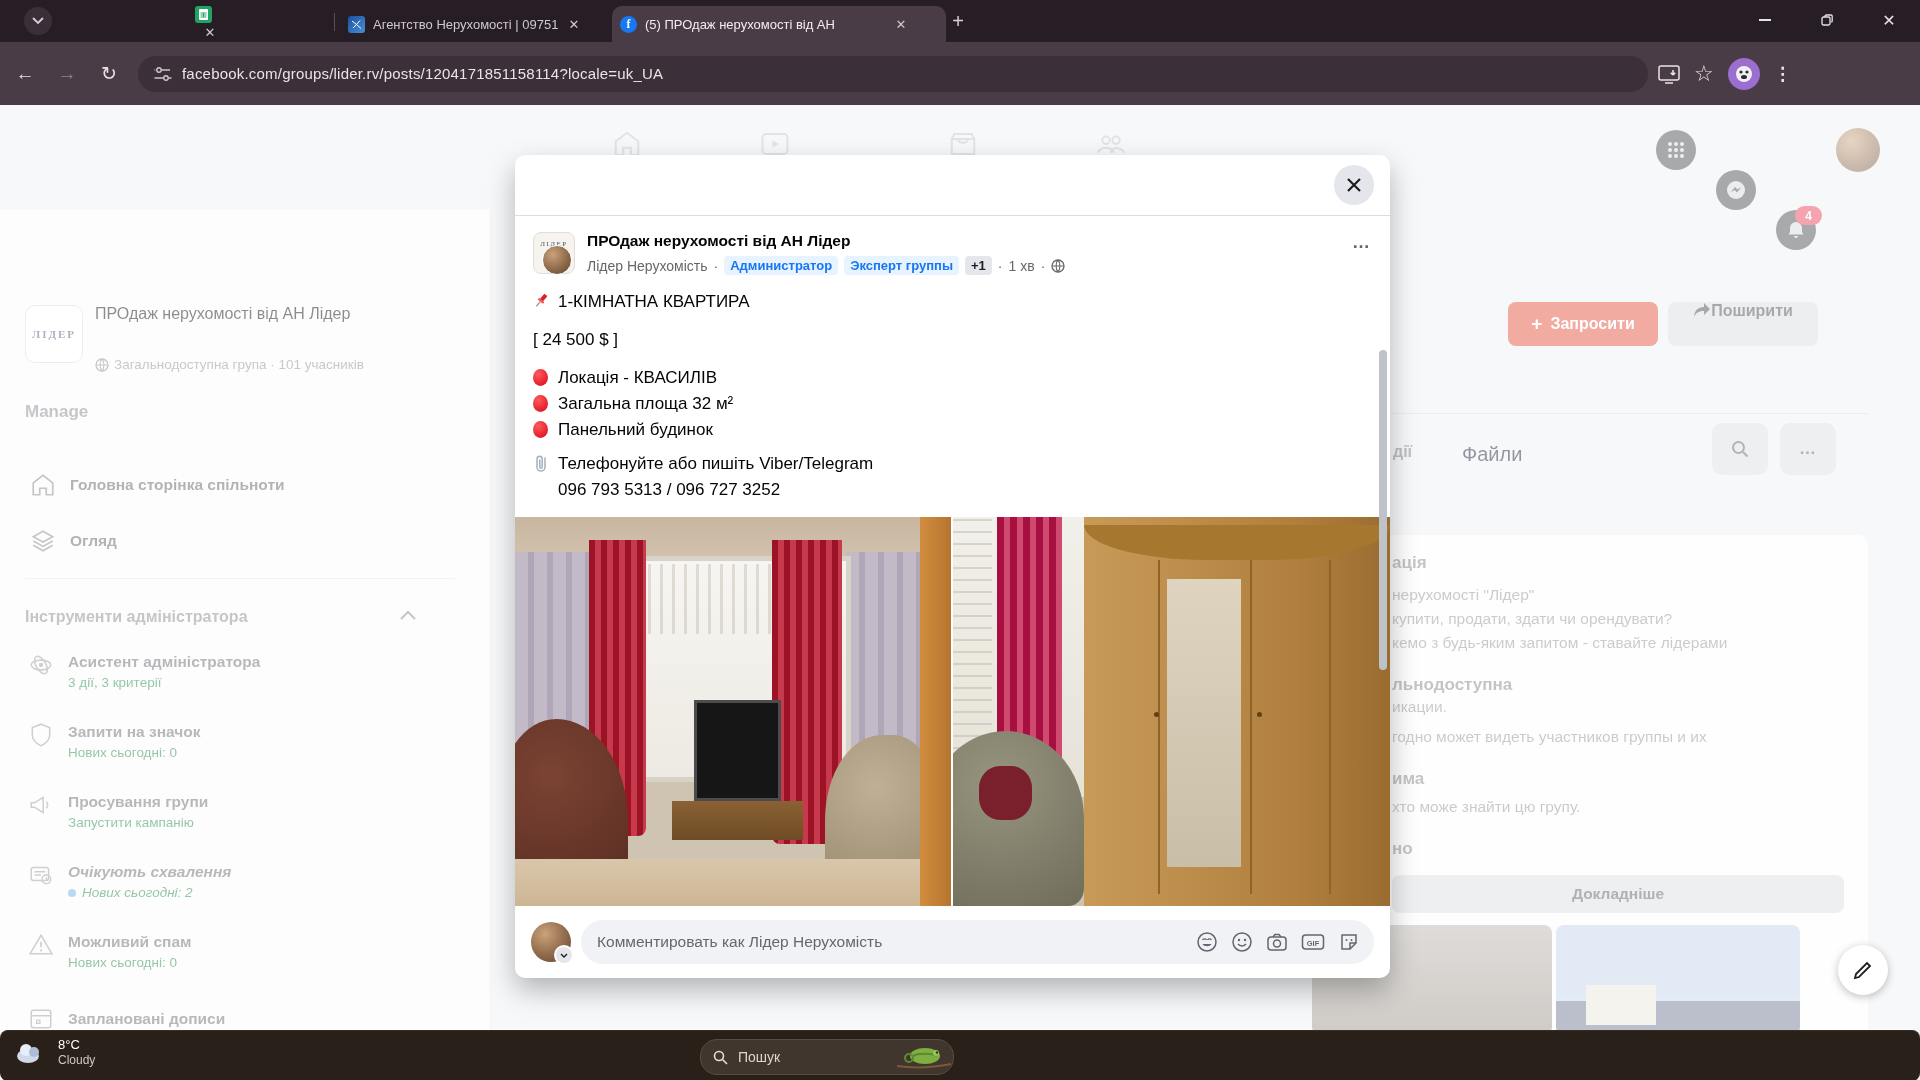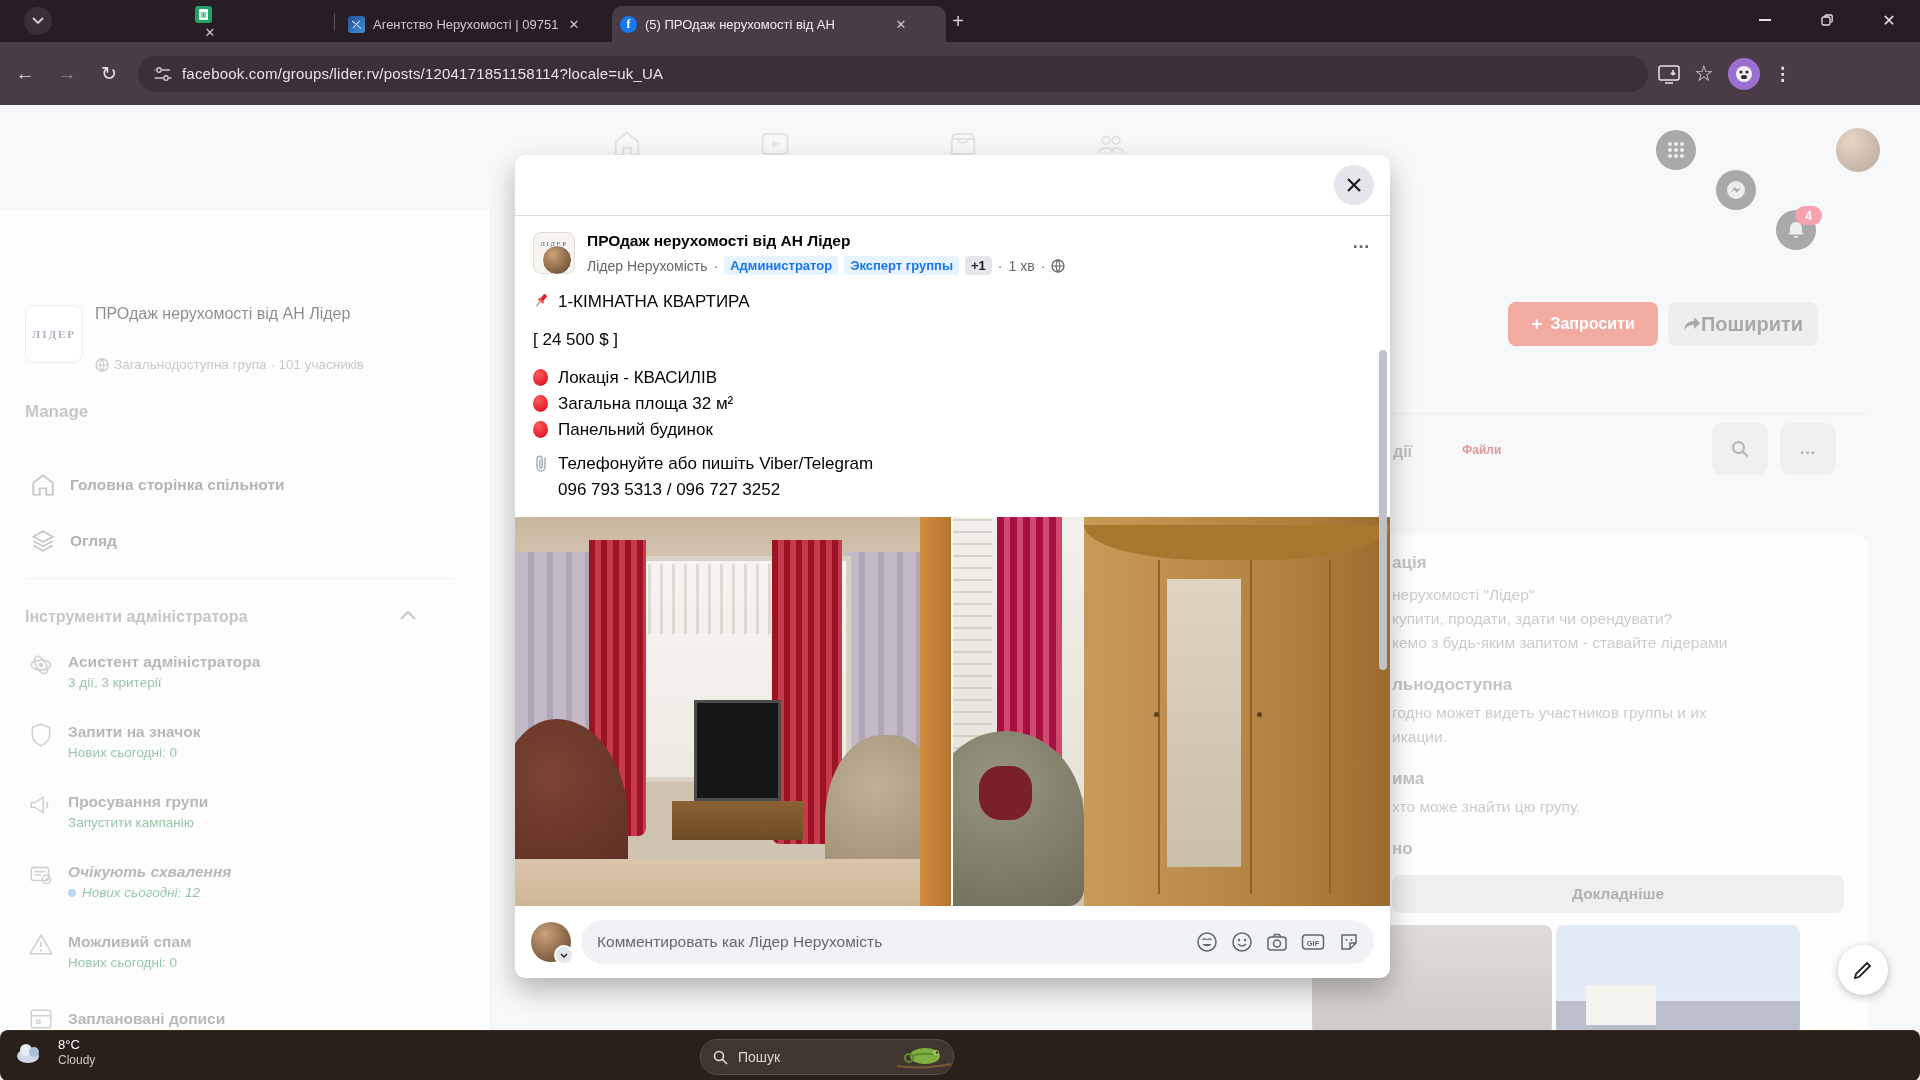--- a/index.html
+++ b/index.html
@@ -49,21 +49,21 @@
 
   .ghosticon{opacity:.5;}
 
   .hdrcircle{width:40px;height:40px;border-radius:50%;background:#3f4146;display:flex;align-items:center;justify-content:center;position:relative;}
   .badge{position:absolute;top:-4px;right:-6px;min-width:19px;height:19px;border-radius:10px;background:#e8364f;
          color:#fff;font-size:12px;font-weight:bold;display:flex;align-items:center;justify-content:center;padding:0 4px;}
 
   .invitebtn{left:1508px;top:197px;width:150px;height:44px;border-radius:8px;background:#e0452f;color:#fff;
              font-size:16px;font-weight:bold;display:flex;align-items:center;justify-content:center;gap:8px;z-index:2;}
   .sharebtn{left:1668px;top:197px;width:150px;height:44px;border-radius:8px;background:#d6d9dd;color:#3c3e42;
-            font-size:20px;font-weight:bold;display:flex;align-items:center;justify-content:center;gap:0;z-index:2;}
+            font-size:16px;font-weight:bold;display:flex;justify-content:center;gap:0;z-index:2;}
   .sqbtn{width:56px;height:52px;border-radius:10px;background:#d9dbde;display:flex;align-items:center;justify-content:center;color:#55585d;z-index:2;}
 
   .infocard{left:1382px;top:430px;width:486px;height:560px;background:#fdfdfd;border-radius:10px;z-index:2;
             padding:18px 16px 0 10px;box-sizing:border-box;}
   .ic-h{font-size:17px;font-weight:bold;color:#7a7d82;}
   .ic-l{font-size:15.5px;color:#8a8d92;line-height:24px;}
   .ic-b{font-weight:bold;color:#6f7277;}
   .detailsbtn{width:452px;height:38px;border-radius:8px;background:#d9dbde;color:#4f5256;font-size:15.5px;font-weight:bold;
               display:flex;align-items:center;justify-content:center;margin-top:16px;}
   .thumb{position:absolute;border-radius:8px;overflow:hidden;}
@@ -252,37 +252,37 @@
       </div>
     <div class="abs sharebtn">
       <svg width="18" height="16" viewBox="0 0 18 16">
           <path d="M11 1l6 6-6 6V9C5 9 2.5 11.5 1 15 1.5 8.5 5 5 11 5z" fill="#3c3e42"></path>
         </svg>
       <span>Поширити</span>
     </div>
 
     <div class="abs" style="left:1382px;top:203px;width:486px;height:1px;background:#d8dadd;top:308px;"></div>
     <span class="abs" style="left:1393px;top:338px;font-size:16px;font-weight:bold;color:#6f7277;">дії</span>
-    <span class="abs" style="left:1462px;top:338px;font-size:12px;font-weight:bold;color:#b91c1c;">Файли</span>
+    <span class="abs" style="left:1462px;top:338px;font-size:20px;font-weight:normal;color:#0f172a;">Файли</span>
     <div class="abs sqbtn" style="left:1712px;top:318px;">
       <svg width="18" height="18" viewBox="0 0 18 18">
           <circle cx="7.5" cy="7.5" r="5.5" fill="none" stroke="#55585d" stroke-width="2"></circle>
           <path d="M12 12l4.5 4.5" stroke="#55585d" stroke-width="2"></path>
         </svg>
     </div>
     <div class="abs sqbtn" style="left:1780px;top:318px;font-size:17px;font-weight:bold;letter-spacing:1px;">…</div>
 
     <div class="abs infocard">
       <div class="ic-h">ація</div>
       <div class="ic-l" style="margin-top:10px;">нерухомості "Лідер"</div>
       <div class="ic-l">купити, продати, здати чи орендувати?</div>
       <div class="ic-l">кемо з будь-яким запитом - ставайте лідерами</div>
       <div class="ic-h" style="margin-top:20px;">льнодоступна</div>
+      <div class="ic-l">икации.</div>
       <div class="ic-l" style="margin-top:6px;">годно может видеть участников группы и их</div>
-      <div class="ic-l">икации.</div>
       <div class="ic-h" style="margin-top:20px;">има</div>
       <div class="ic-l" style="margin-top:6px;">хто може знайти цю групу.</div>
       <div class="ic-h" style="margin-top:20px;">но</div>
       <div class="detailsbtn">Докладніше</div>
       <div class="ic-h" style="margin-top:24px;font-size:18px;">медіафайли</div>
     </div>
     <div class="thumb" style="left:1312px;top:820px;width:240px;height:110px;background:linear-gradient(180deg,#b8b2aa,#948d84);z-index:2;"></div>
     <div class="thumb" style="left:1556px;top:820px;width:244px;height:110px;background:linear-gradient(180deg,#bcd0e8 60%,#dfe8f2);z-index:2;">
       <div style="position:absolute;left:0;bottom:0;width:100%;height:34px;background:#66718c;"></div>
       <div style="position:absolute;left:30px;bottom:10px;width:70px;height:40px;background:#e8e4da;"></div>
@@ -353,21 +353,21 @@
         <svg class="sideicon" viewBox="0 0 24 24">
             <rect x="3" y="5" width="16" height="12" rx="2" fill="none" stroke="#707378" stroke-width="1.4"></rect>
             <path d="M6 9h10M6 12h6" stroke="#707378" stroke-width="1.3"></path>
             <circle cx="17" cy="16" r="4" fill="none" stroke="#707378" stroke-width="1.3"></circle>
             <path d="M17 14v2l1.5 1" stroke="#707378" stroke-width="1.2" fill="none"></path>
           </svg>
         <div>
             <div class="t">Очікують схвалення</div>
             <div class="s">
               <span class="bluedot"></span>
-              <span>Нових сьогодні: 12</span>
+              <span>Нових сьогодні: 2</span>
             </div>
           </div>
       </div>
       <div class="abs aitem" style="left:28px;top:722px;">
         <svg class="sideicon" viewBox="0 0 24 24">
             <path d="M12 3L22 20H2z" fill="none" stroke="#707378" stroke-width="1.4"></path>
             <path d="M12 9v5" stroke="#707378" stroke-width="1.6"></path>
             <circle cx="12" cy="17" r="1" fill="#707378"></circle>
           </svg>
         <div>

